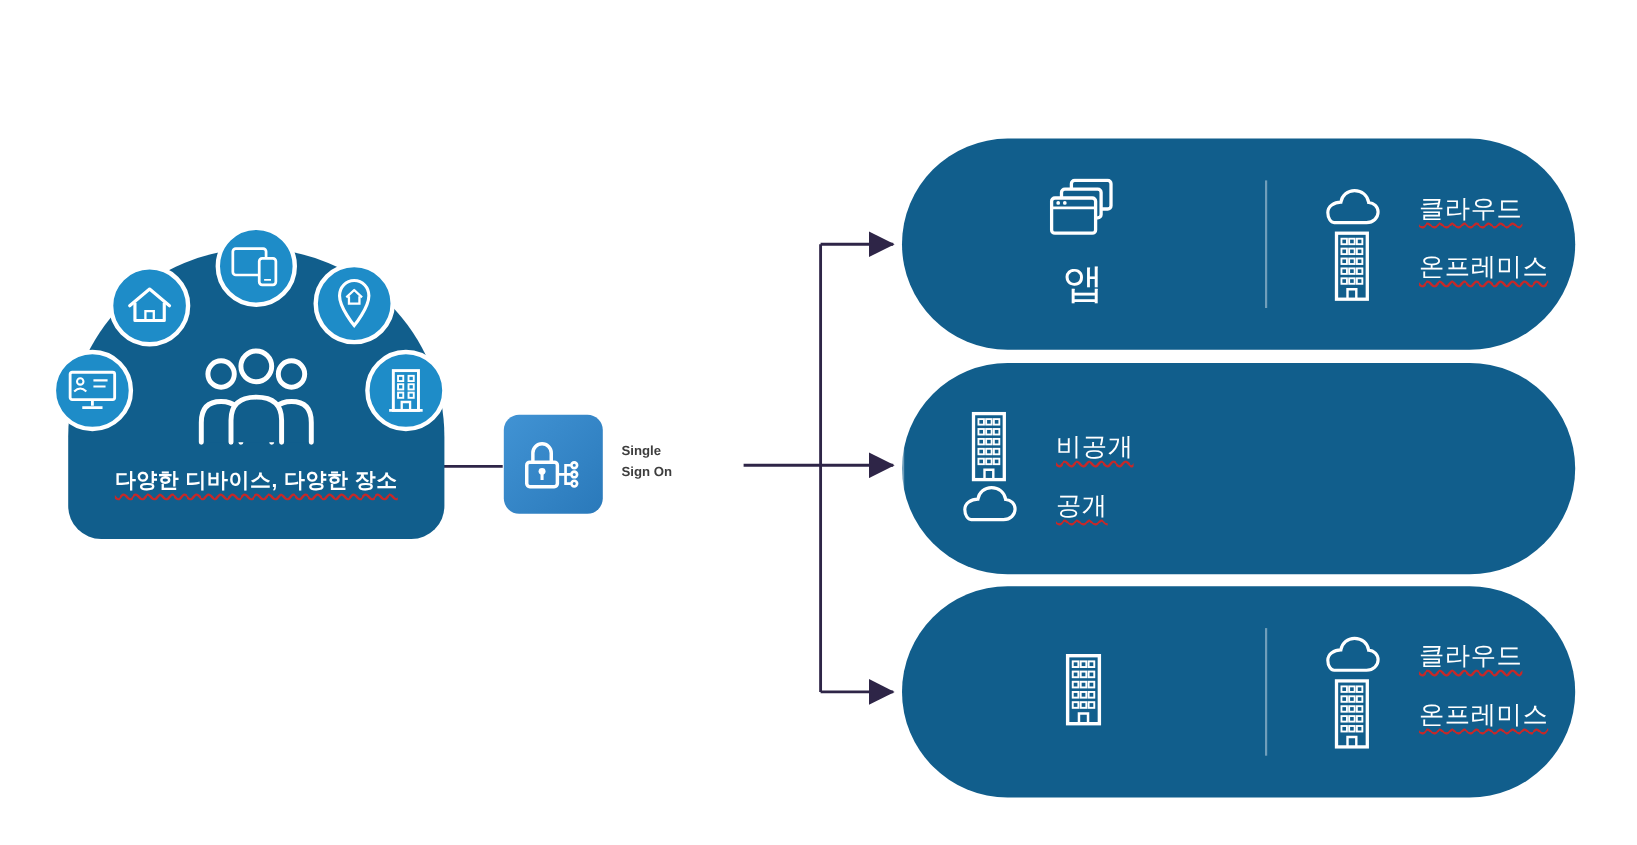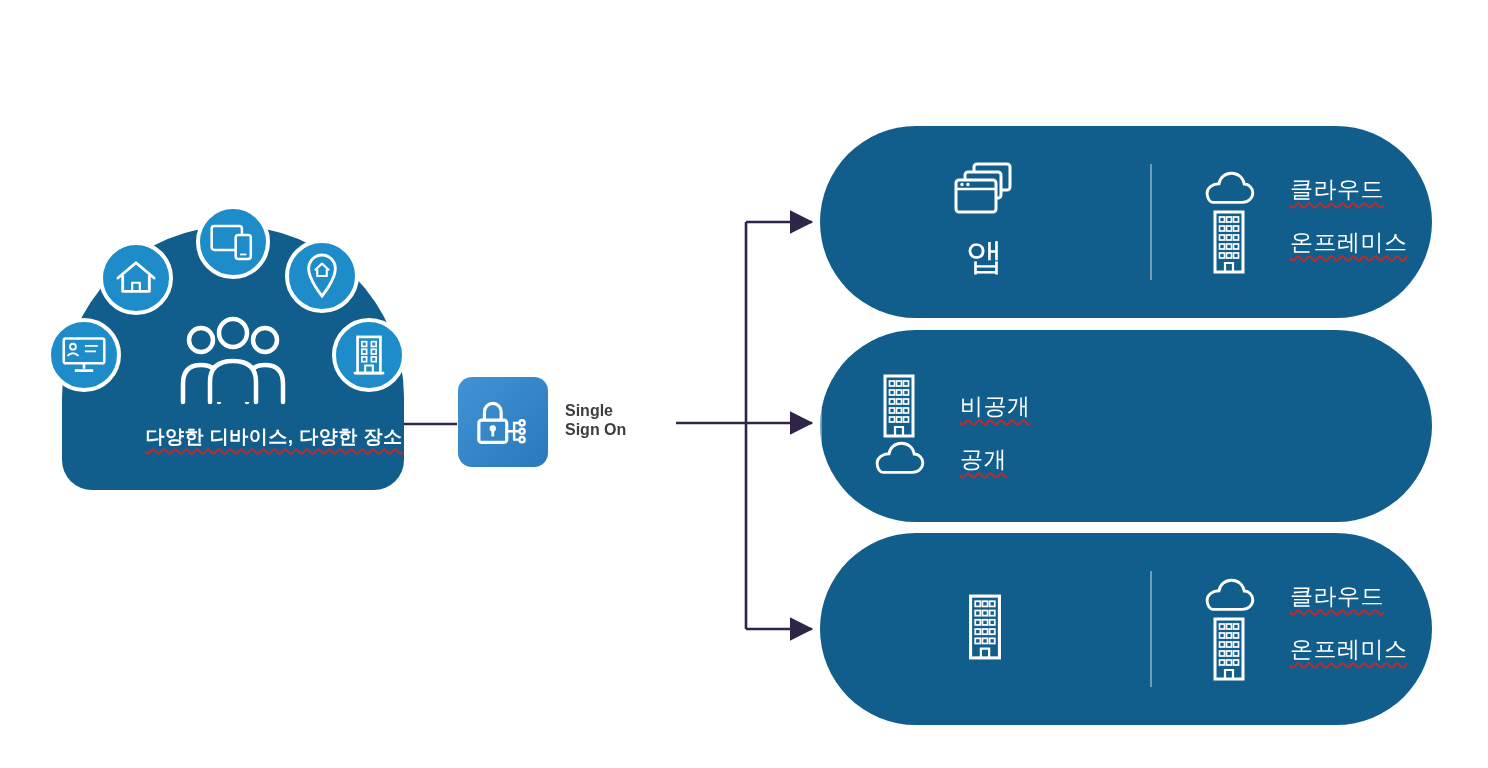--- a/index.html
+++ b/index.html
@@ -6,29 +6,29 @@
   body{font-family:"Liberation Sans","DejaVu Sans",sans-serif;}
   .canvas{position:relative;width:1488px;height:768px;background:#ffffff;overflow:hidden;}
 
   
   .dome{position:absolute;left:62px;top:226px;width:342px;height:264px;background:#115e8c;
         border-radius:171px 171px 30px 30px;}
   .bubble{position:absolute;width:66px;height:66px;border:4px solid #fff;border-radius:50%;
           background:#1e8cc8;display:flex;align-items:center;justify-content:center;box-sizing:content-box;}
   .people{position:absolute;left:168px;top:308px;}
   .dome-label{position:absolute;left:62px;top:424px;width:342px;text-align:center;color:#ffffff;
-              font-size:19px;font-weight:600;letter-spacing:.5px;margin-left:41px;}
+              font-size:19px;font-weight:600;letter-spacing:.5px;}
 
   .wavy{text-decoration-line:underline;text-decoration-style:wavy;text-decoration-color:#c62828;
         text-decoration-thickness:1.5px;text-underline-offset:5px;}
 
   
   .sso-box{position:absolute;left:458px;top:377px;width:90px;height:90px;border-radius:14px;
            background:linear-gradient(135deg,#4193d4,#2a79ba);display:flex;align-items:center;justify-content:center;}
-  .sso-label{position:absolute;left:565px;top:401px;font-size:16px;line-height:19px;font-weight:700;color:#3d3d3d;}
+  .sso-label{position:absolute;left:565px;top:401px;font-size:12px;line-height:19px;font-weight:700;color:#3d3d3d;}
 
   
   .pill{position:absolute;left:820px;width:612px;height:192px;background:#115e8c;border-radius:96px;
         display:flex;align-items:center;}
   .pill-left{width:330px;display:flex;flex-direction:column;align-items:center;justify-content:center;gap:8px;}
   .pill-label{color:#ffffff;font-size:37px;font-weight:500;letter-spacing:.5px;}
   .pill-divider{width:2px;height:116px;background:rgba(255,255,255,.4);}
   .pill-right{flex:1;display:flex;flex-direction:column;padding-left:42px;justify-content:center;}
   .pill-row{display:flex;align-items:center;gap:26px;}
   .row-icon{width:70px;display:flex;align-items:center;justify-content:center;}

